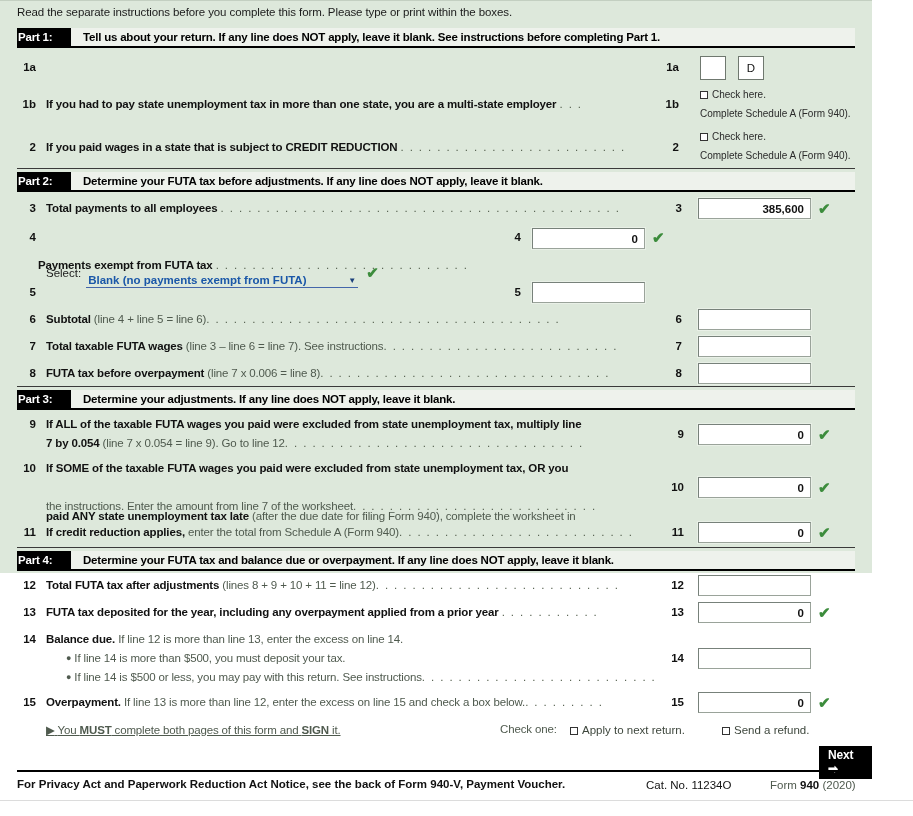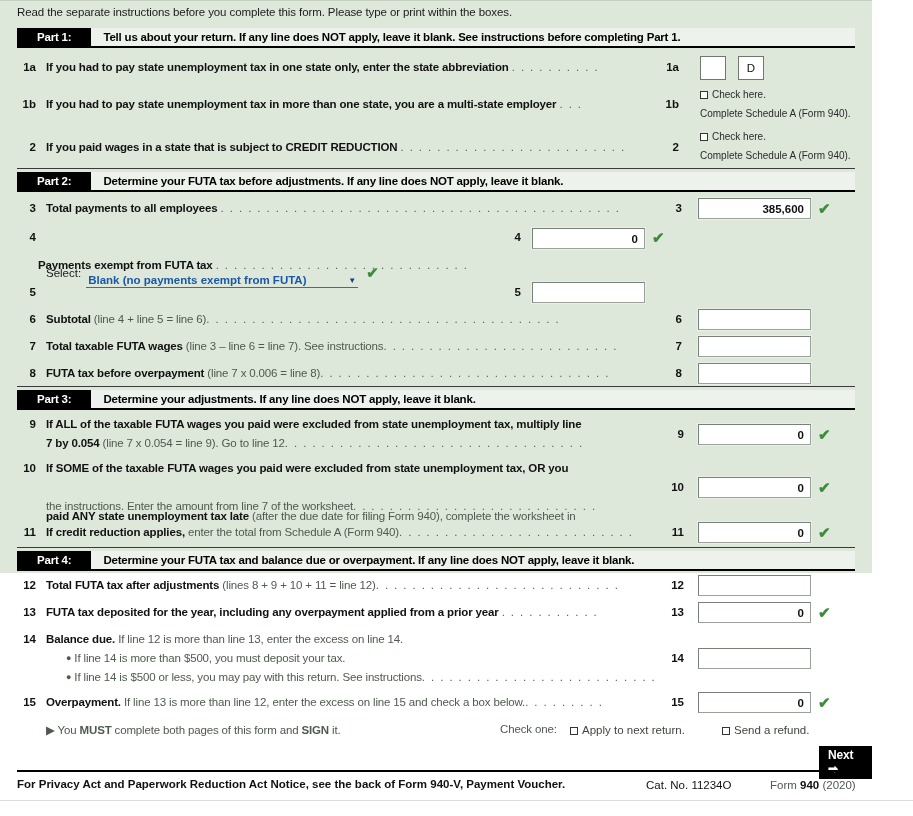--- a/index.html
+++ b/index.html
@@ -47,21 +47,21 @@
     background: #eef2ec;
     display: flex;
     align-items: stretch;
     border-bottom: 2px solid #000;
   }
   .part-tag {
     background: #000;
     color: #fff;
     font-weight: bold;
     font-size: 11.5px;
-    padding: 0 20px;
+    padding: 0 1px;
     display: flex;
     align-items: center;
     min-width: 54px;
     letter-spacing: -0.2px;
   }
   .part-title {
     font-weight: bold;
     font-size: 11.5px;
     color: #000;
     display: flex;
@@ -207,21 +207,20 @@
     <div class="top-hairline"></div>
 
     <div class="instruction">Read the separate instructions before you complete this form. Please type or print within the boxes.</div>
 
     <div class="part-header" style="top:28px;">
       <div class="part-tag">Part 1:</div>
       <div class="part-title">Tell us about your return. If any line does NOT apply, leave it blank. See instructions before completing Part 1.</div>
     </div>
 
     <div class="num" style="left:12px; top:61px; width:24px;">1a</div>
-    <div class="ln" style="left:46px; top:61px;"><b>If you had to pay state unemployment tax in one state only, enter the state abbreviation</b> <span class="leader">. . . . . . . . . .</span></div>
     <div class="num" style="left:655px; top:61px; width:24px;">1a</div>
     <div class="box-sm" style="left:700px; top:56px; width:26px; height:24px;"></div>
     <div class="box-sm" style="left:738px; top:56px; width:26px; height:24px;">D</div>
 
     <div class="num" style="left:12px; top:98px; width:24px;">1b</div>
     <div class="ln" style="left:46px; top:98px;"><b>If you had to pay state unemployment tax in more than one state, you are a multi-state employer</b> <span class="leader">. . .</span></div>
     <div class="num" style="left:655px; top:98px; width:24px;">1b</div>
     <div class="cbrow" style="left:700px; top:89px;">
       <span class="cbox"></span><span>Check here.</span>
     </div>
@@ -334,21 +333,21 @@
     <div class="ln gray" style="left:66px; top:671px;"><span class="bullet">●</span> <span>If line 14 is $500 or less, you may pay with this return. See instructions</span><span class="leader">. . . . . . . . . . . . . . . . . . . . . . . . . .</span></div>
     <div class="num" style="left:664px; top:652px; width:20px;">14</div>
     <div class="box" style="left:698px; top:648px; width:113px; height:21px;"></div>
 
     <div class="num" style="left:12px; top:696px; width:24px;">15</div>
     <div class="ln" style="left:46px; top:696px;"><b>Overpayment.</b> <span class="gray">If line 13 is more than line 12, enter the excess on line 15 and check a box below.</span><span class="leader">. . . . . . . . .</span></div>
     <div class="num" style="left:664px; top:696px; width:20px;">15</div>
     <div class="box" style="left:698px; top:692px; width:113px; height:21px;">0</div>
     <div class="check-green" style="left:818px; top:695px;">✔</div>
 
-    <div class="ln gray" style="left:46px; top:723px;">
+    <div class="ln gray" style="left:46px; top:723px;text-decoration:underline;">
       <span>▶</span>
       <span>You </span><b>MUST</b><span> complete both pages of this form and </span><b>SIGN</b><span> it.</span>
     </div>
 
     <div class="ln gray" style="left:500px; top:723px;">Check one:</div>
     <div class="cbrow" style="left:570px; top:724px; font-size:11.5px; color:#3d463c;">
       <span class="cbox"></span><span>Apply to next return.</span>
     </div>
     <div class="cbrow" style="left:722px; top:724px; font-size:11.5px; color:#3d463c;">
       <span class="cbox"></span><span>Send a refund.</span>

